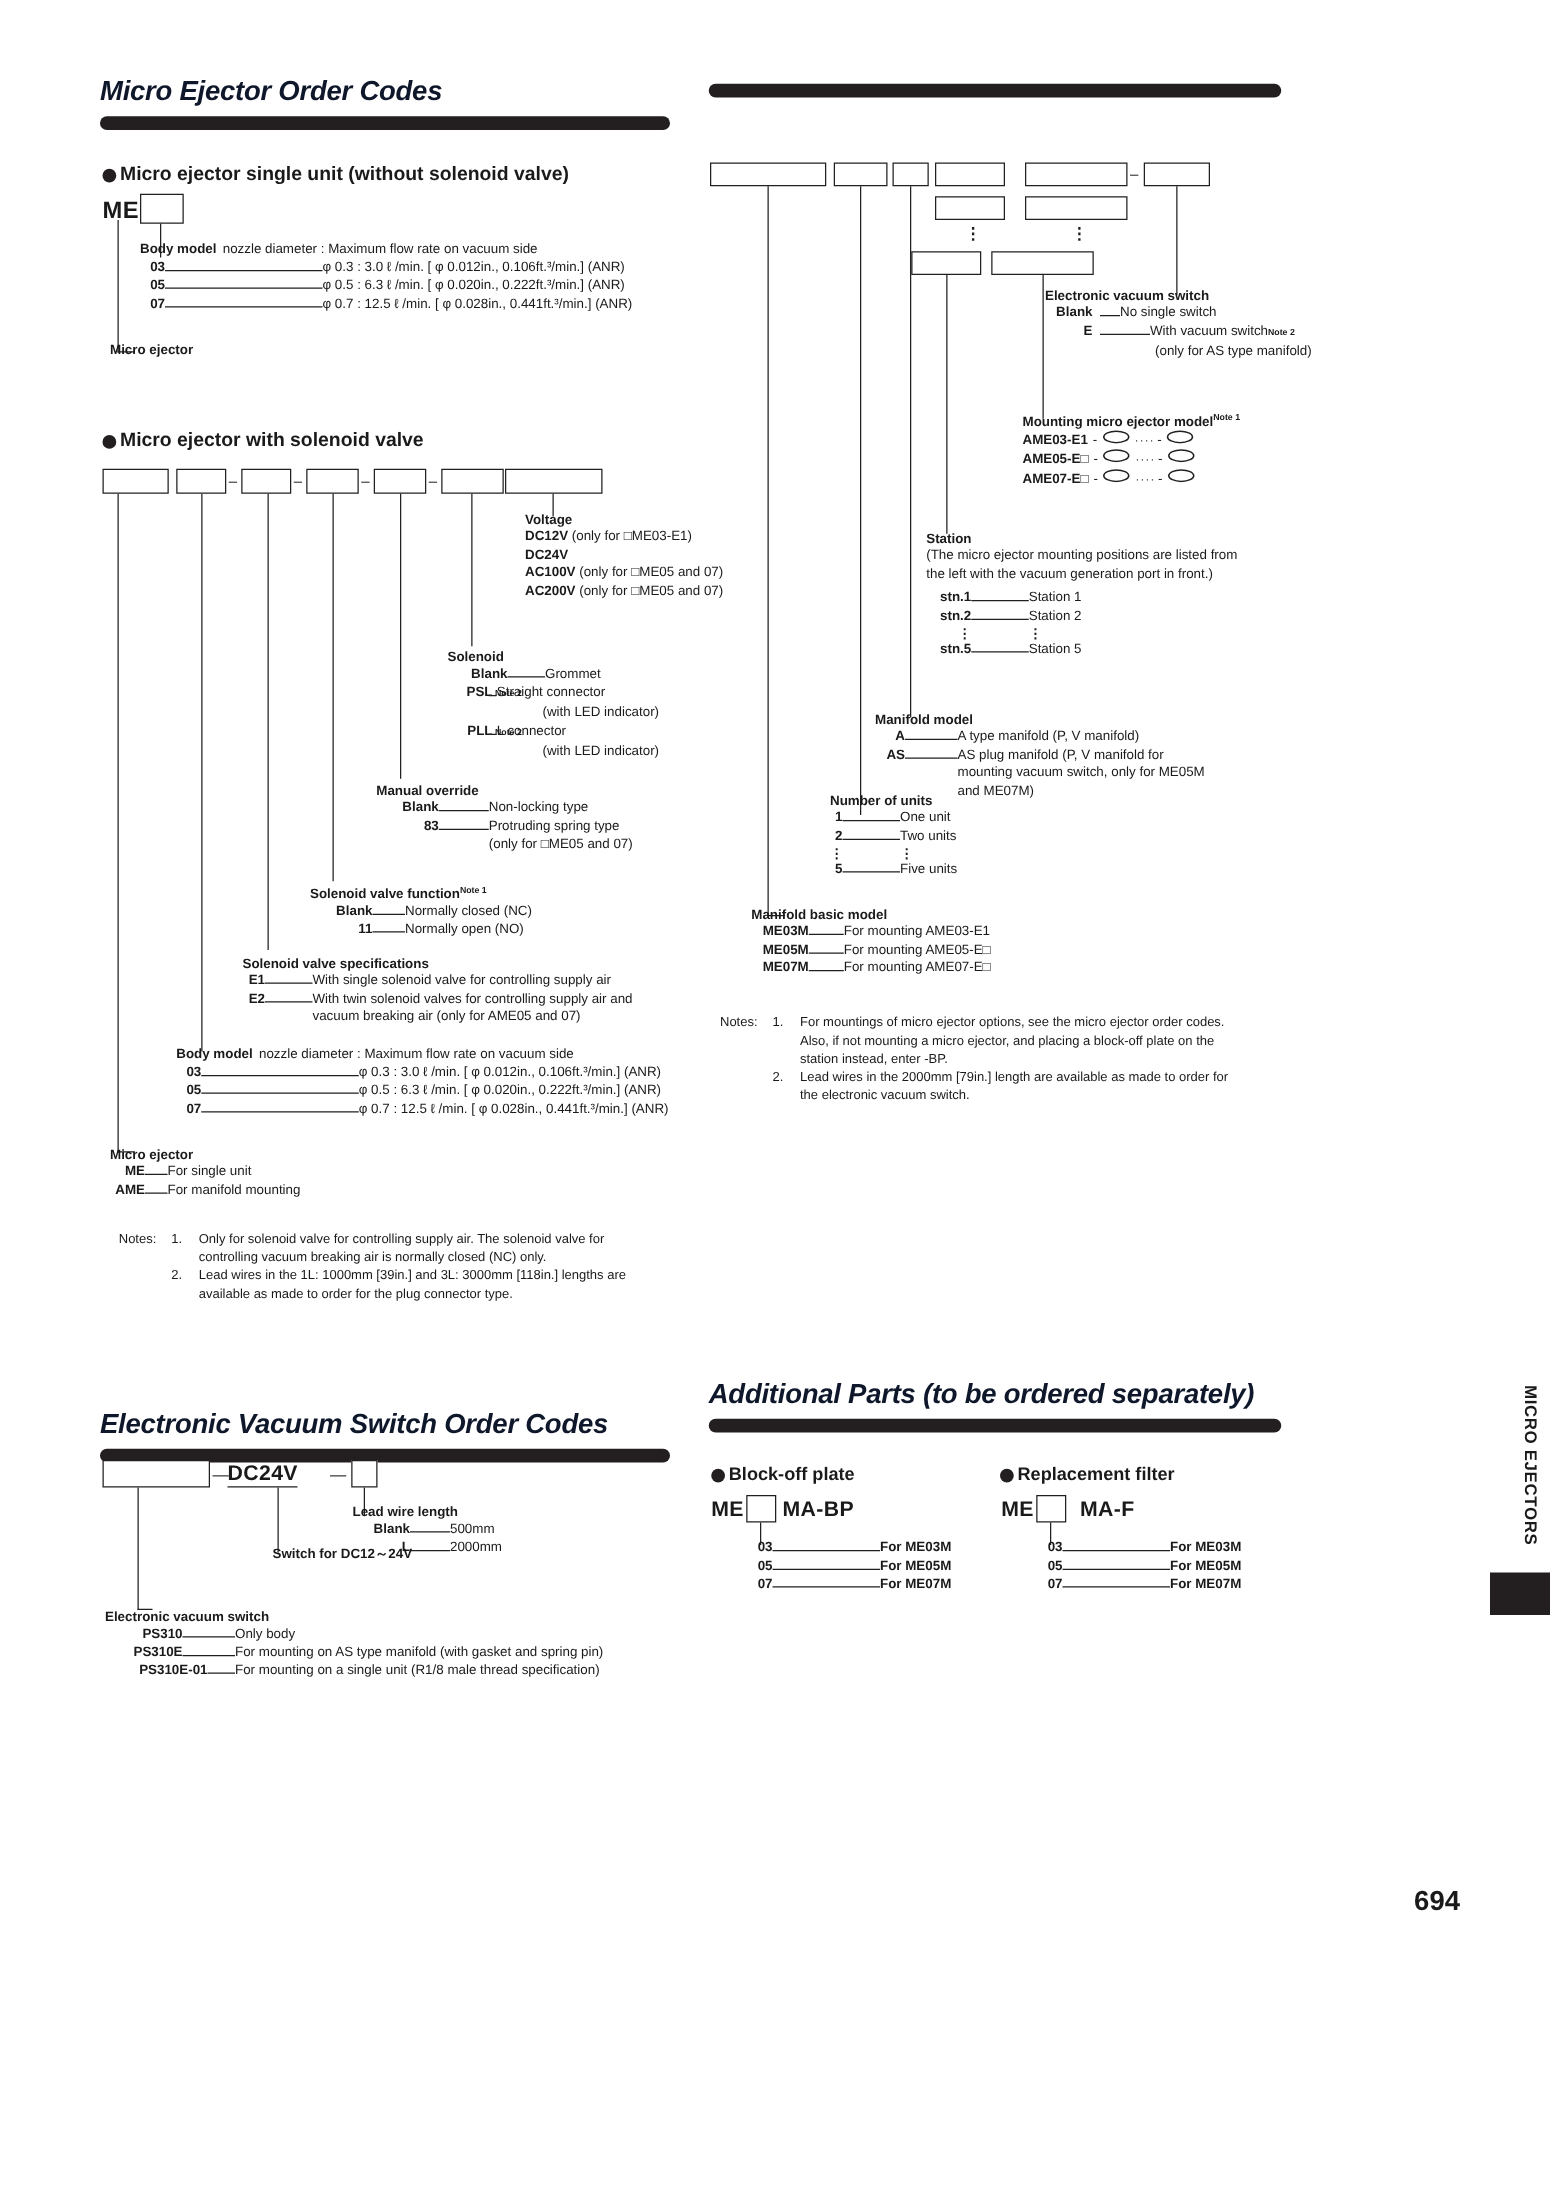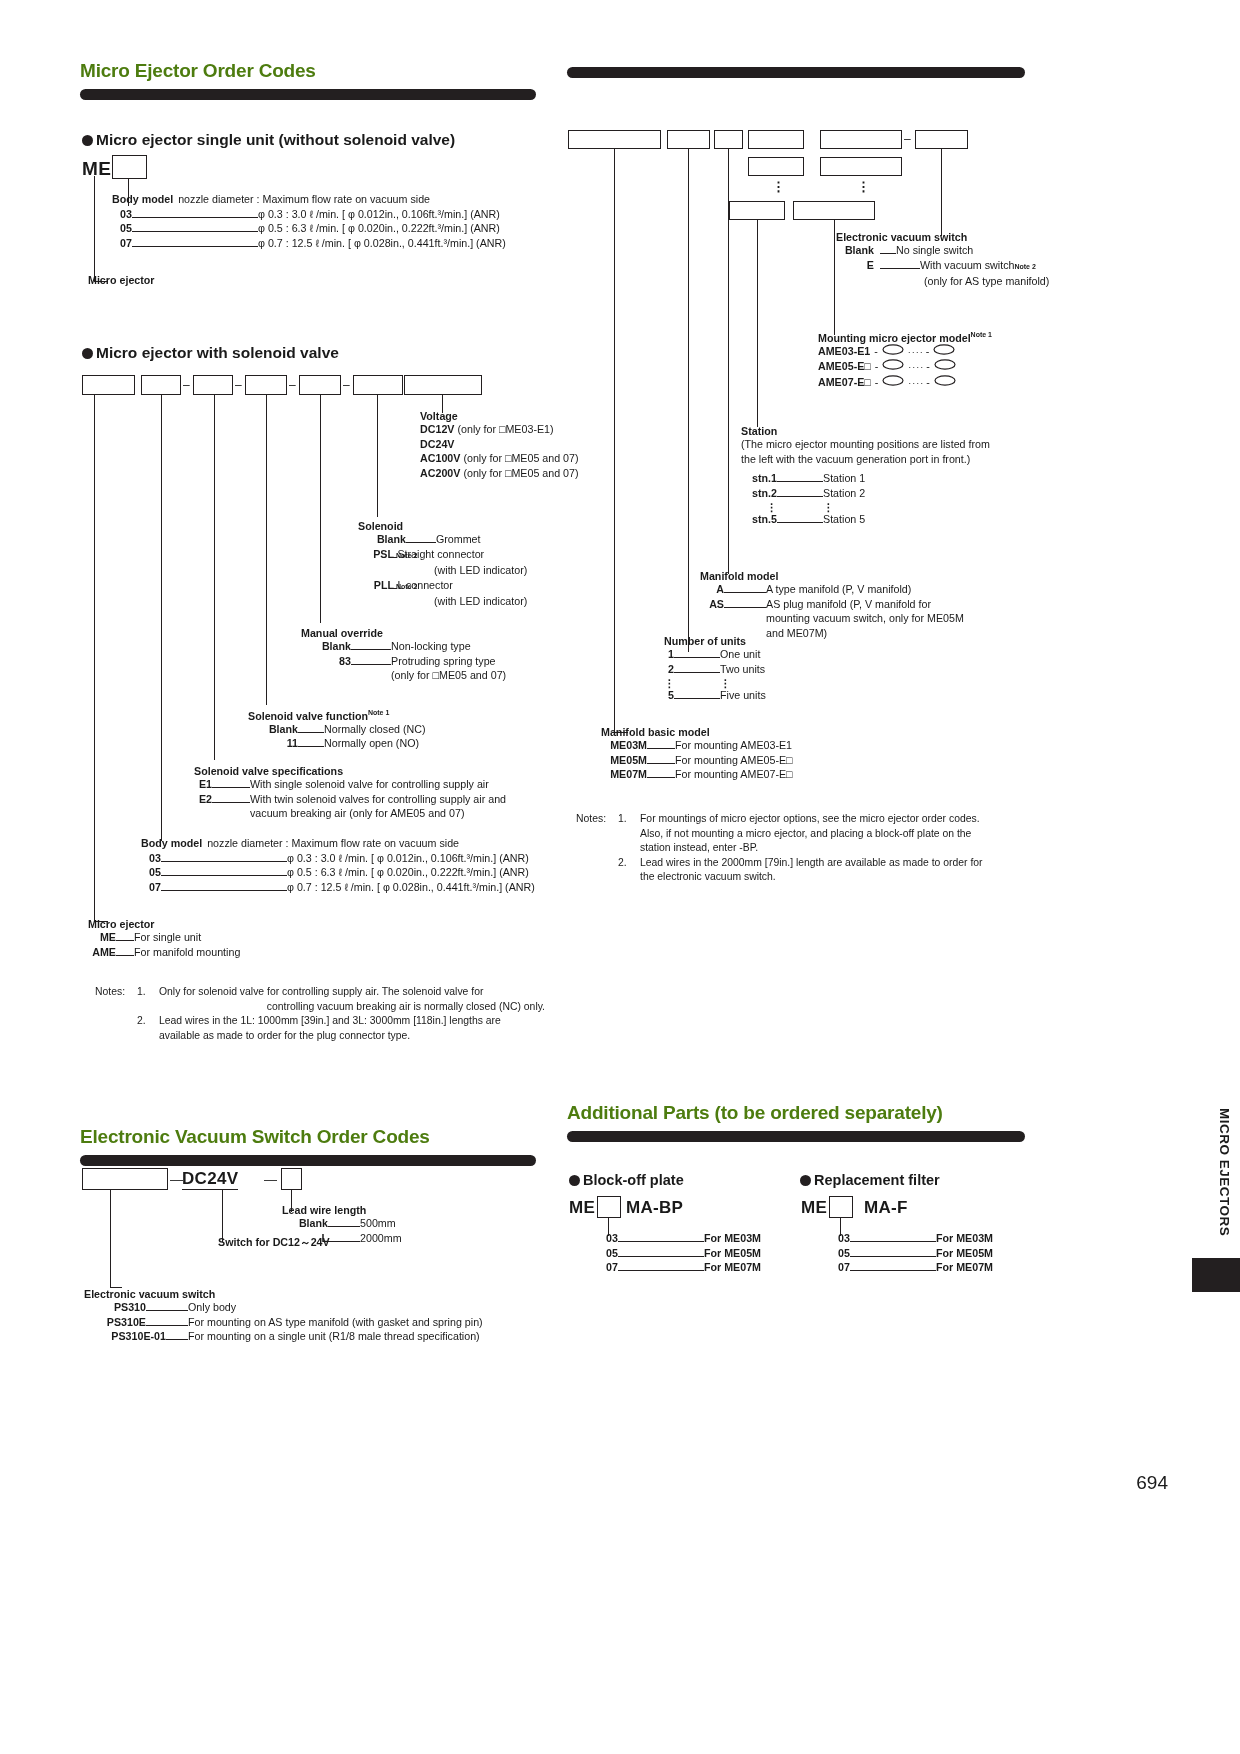--- a/index.html
+++ b/index.html
@@ -9,22 +9,22 @@
     background:#ffffff;
     font-family:"Liberation Sans", sans-serif;
     color:#1a1a1a;
     position:relative;
     overflow:hidden;
   }
   .page { position:absolute; inset:0; }
 
   
   .sec-title {
-    font-size:19px; font-weight:bold; letter-spacing:-0.2px;
-    color:#4d7c0f; white-space:nowrap;
+    font-size:22px; font-weight:bold; letter-spacing:-0.2px;
+    color:#0f172a; white-space:nowrap;font-style:italic;
   }
   .sec-bar {
     height:11px; border-radius:6px; background:#231f20; margin-top:7px;
   }
   .bullet-head {
     font-size:15.5px; font-weight:bold; white-space:nowrap; display:flex; align-items:center; gap:3px;
   }
   .dot { display:inline-block; width:11px; height:11px; border-radius:50%; background:#231f20; }
 
   
@@ -47,21 +47,21 @@
   .bigcode { font-size:19px; font-weight:bold; letter-spacing:0.3px; }
 
   
   .sidetab {
     position:absolute; right:8px; top:1108px;
     writing-mode:vertical-rl; font-size:13.5px; font-weight:bold; letter-spacing:0.5px;
     color:#1a1a1a;
   }
   .sidemark { position:absolute; right:0px; top:1258px; width:48px; height:34px; background:#231f20; }
 
-  .pageno { position:absolute; right:72px; top:1472px; font-size:19px; font-weight:normal; }
+  .pageno { position:absolute; right:72px; top:1508px; font-size:22px; font-weight:bold; }
 
   .notes { font-size:10.4px; line-height:14.6px; }
   .notes .nrow { display:flex; }
   .notes .nlab { flex:0 0 auto; }
 
   .dots-v { position:absolute; font-size:13px; line-height:5px; font-weight:bold; letter-spacing:0; }
 </style>
 </head>
 <body>
 
@@ -249,21 +249,21 @@
       <span>For manifold mounting</span>
     </div>
   </div>
 
   <div class="abs notes" style="left:95px; top:985px; width:450px;">
     <div class="nrow">
       <span class="nlab" style="width:42px;">Notes:</span>
       <span class="nlab" style="width:22px;">1.</span>
       <span style="flex:1;">
         <span style="display:block; text-align:justify;">Only for solenoid valve for controlling supply air. The solenoid valve for</span>
-        <span style="display:block;text-align:right;">controlling vacuum breaking air is normally closed (NC) only.</span>
+        <span style="display:block;">controlling vacuum breaking air is normally closed (NC) only.</span>
       </span>
     </div>
     <div class="nrow">
       <span class="nlab" style="width:42px;"></span>
       <span class="nlab" style="width:22px;">2.</span>
       <span style="flex:1;">
         <span style="display:block;">Lead wires in the 1L: 1000mm [39in.] and 3L: 3000mm [118in.] lengths are</span>
         <span style="display:block;">available as made to order for the plug connector type.</span>
       </span>
     </div>

